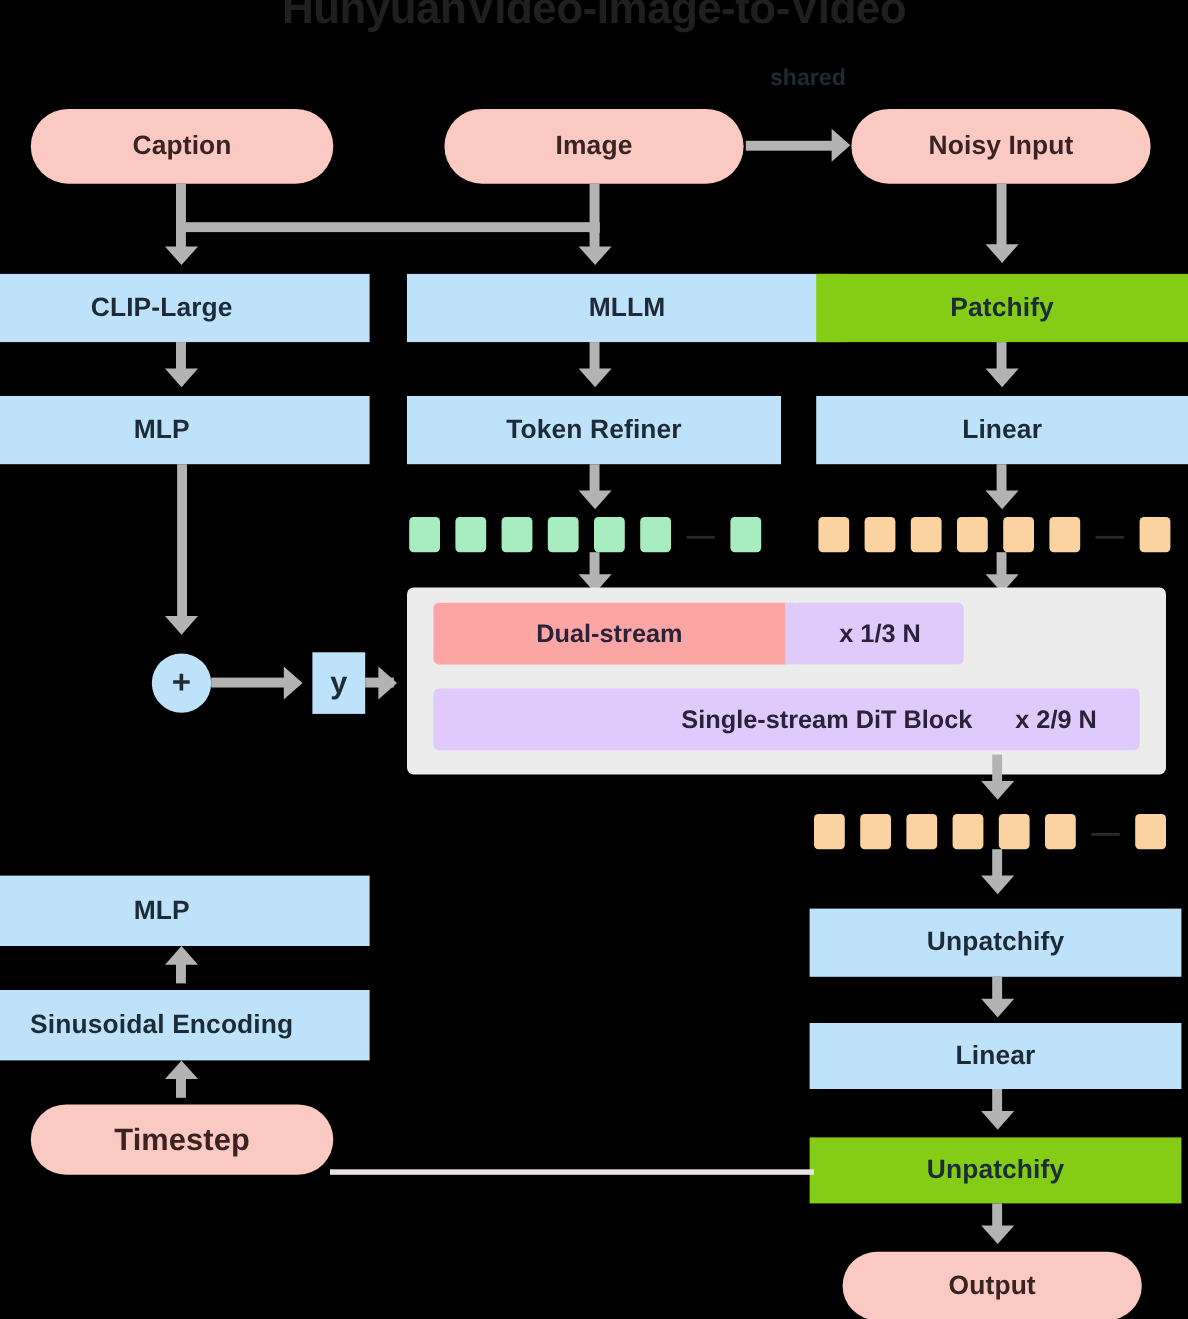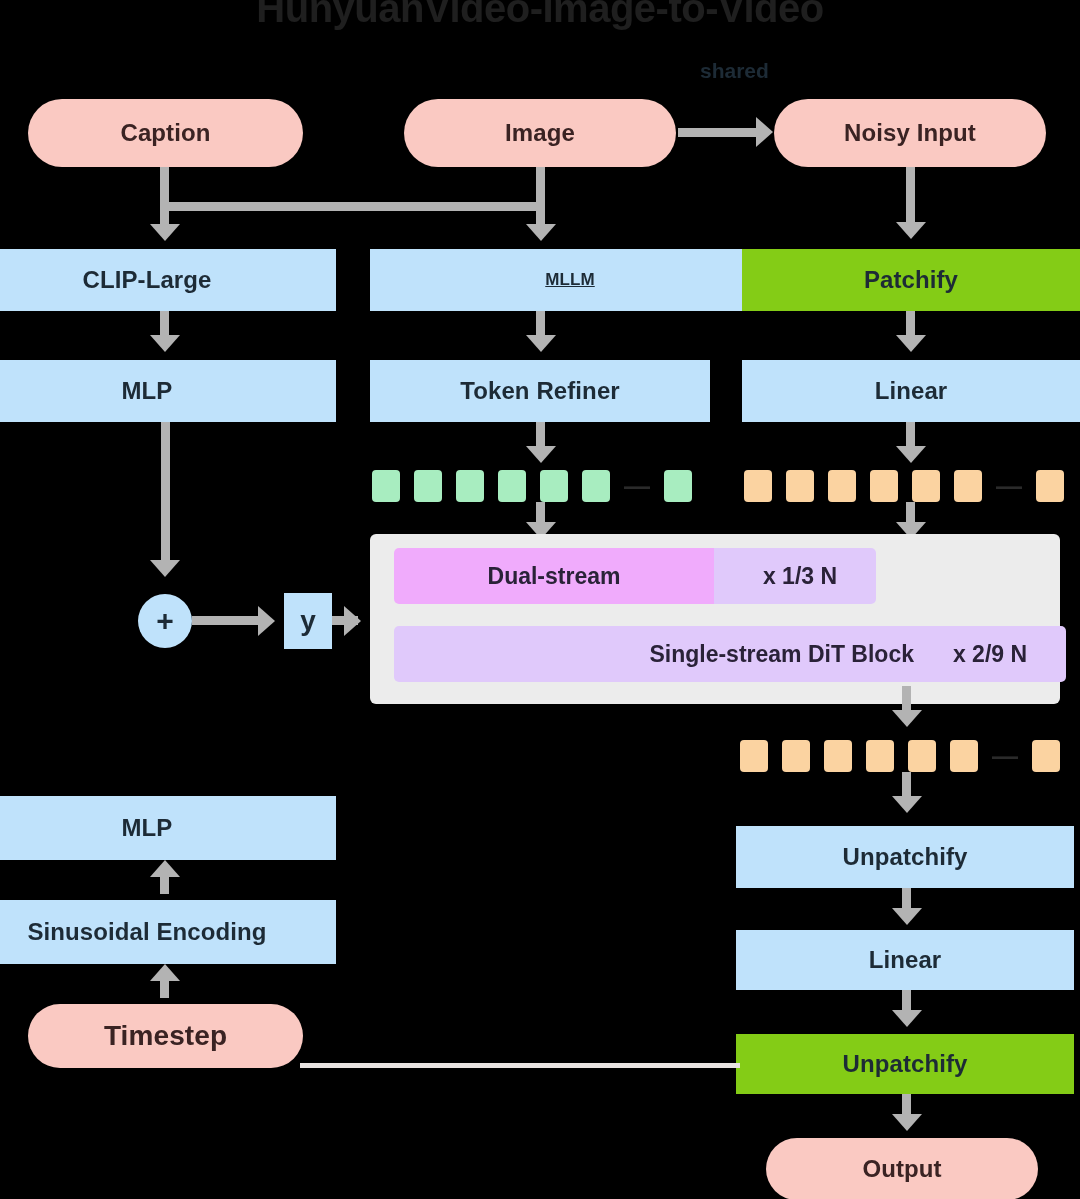--- a/index.html
+++ b/index.html
@@ -27,21 +27,21 @@
     text-align:center;
     line-height:1.1;
   }
   .pill{
     background:#fac9c2;
     border-radius:34px;
     color:#3a2323;
   }
   .blue{ background:#bfe2fb; }
   .grey{ background:#84cc16; }
-  .purple{ background:#f0abfc; }
+  .purple{ background:#fca5a5; }
   .purple-strong{ background:#e0c9fb; }
 
   
   .vline{position:absolute;background:#b3b3b3;width:9px;}
   .hline{position:absolute;background:#b3b3b3;height:9px;}
   .thinline{position:absolute;background:#e8e3e1;height:5px;}
   .arrow-down{
     position:absolute;
     width:0;height:0;
     border-left:15px solid transparent;
@@ -154,21 +154,21 @@
   <div class="vline" style="left:536px;top:202px;height:28px;"></div>
   <div class="arrow-down" style="left:526px;top:224px;"></div>
 
   <div class="vline" style="left:906px;top:167px;height:58px;"></div>
   <div class="arrow-down" style="left:896px;top:222px;"></div>
 
   <div class="node blue" style="left:-42px;top:249px;width:378px;height:62px;font-size:24px;">
     <span>CLIP-Large</span>
   </div>
 
-  <div class="node blue" style="left:370px;top:249px;width:400px;height:62px;font-size:17px;text-decoration:underline;">
+  <div class="node blue" style="left:370px;top:249px;width:400px;height:62px;font-size:24px;">
     <span>MLLM</span>
   </div>
 
   <div class="node grey" style="left:742px;top:249px;width:338px;height:62px;font-size:24px;">
     <span>Patchify</span>
   </div>
 
   <div class="vline" style="left:160px;top:311px;height:32px;"></div>
   <div class="arrow-down" style="left:150px;top:335px;"></div>
 
@@ -242,21 +242,21 @@
   <div class="arrow-right" style="left:344px;top:606px;"></div>
 
   <div id="dit-container" style="left:370px;top:534px;width:690px;height:170px;"></div>
 
   <div class="dit-row" style="left:394px;top:548px;width:642px;height:56px;">
     <div class="dit-seg purple" style="width:320px;border-radius:5px 0 0 5px;font-size:23px;">Dual-stream</div>
     <div class="dit-seg purple-strong" style="width:10px;"></div>
     <div class="dit-seg purple-strong" style="width:152px;border-radius:0 5px 5px 0;font-size:23px;">x 1/3 N</div>
   </div>
 
-  <div class="dit-row" style="left:394px;top:626px;width:642px;height:56px;background:#e0c9fb;padding-left:30px;">
+  <div class="dit-row" style="left:394px;top:626px;width:642px;height:56px;background:#e0c9fb;">
     <div class="dit-seg" style="width:490px;justify-content:flex-end;font-size:23px;">Single-stream DiT Block</div>
     <div class="dit-seg" style="width:152px;font-size:23px;">x 2/9 N</div>
   </div>
 
   <div class="vline" style="left:902px;top:686px;height:32px;"></div>
   <div class="arrow-down" style="left:892px;top:710px;"></div>
 
   <div class="tokens" id="output-tokens" style="left:740px;top:740px;">
       <div class="tok orange"></div>
       <div class="tok orange"></div>

